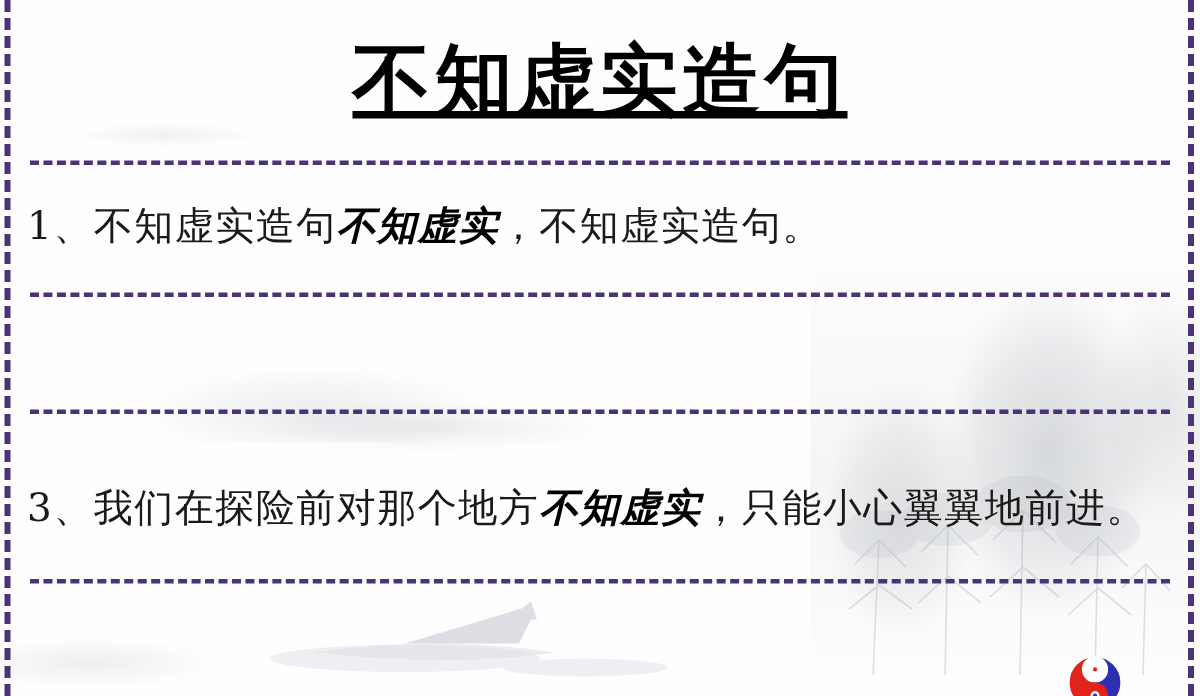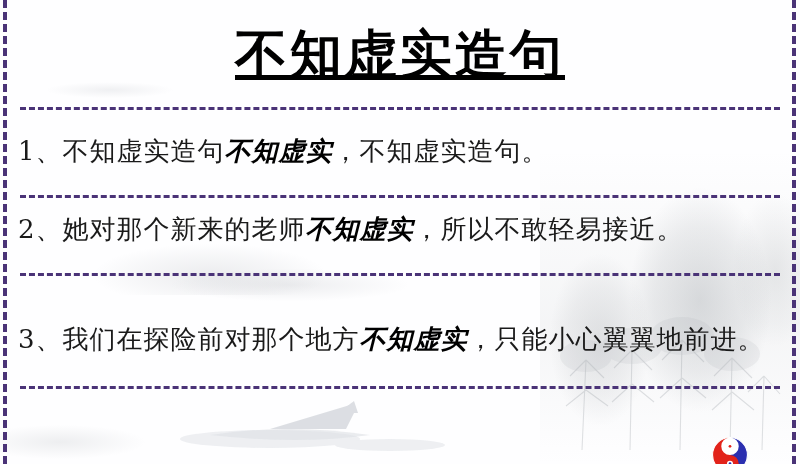--- a/index.html
+++ b/index.html
@@ -218,21 +218,20 @@
 
   <div class="title">不知虚实造句</div>
 
   <div class="sep" style="top:107px;"></div>
   <div class="sep" style="top:195px;"></div>
   <div class="sep" style="top:273px;"></div>
   <div class="sep" style="top:386px;"></div>
 
   <div class="sentence s1"><span>1、</span><span>不知虚实造句</span><span class="kw">不知虚实</span><span>，不知虚实造句。</span></div>
 
-  <div class="sentence s2"><span>2、</span><span>她对那个新来的老师</span><span class="kw">不知虚实</span><span>，所以不敢轻易接近。</span></div>
 
   <div class="sentence s3"><span>3、</span><span>我们在探险前对那个地方</span><span class="kw">不知虚实</span><span>，只能小心翼翼地前进。</span></div>
 
   <div class="logo">
     <svg class="logo-mark" viewBox="0 0 100 100">
       <circle cx="50" cy="50" r="46" fill="#ffffff"></circle>
       <path d="M50 4 A46 46 0 0 1 50 96 A23 23 0 0 1 50 50 A23 23 0 0 0 50 4 Z" fill="#2b2fb0"></path>
       <path d="M50 4 A46 46 0 0 0 50 96 A23 23 0 0 0 50 50 A23 23 0 0 1 50 4 Z" fill="#e2231a"></path>
       <circle cx="50" cy="27" r="8" fill="#ffffff"></circle>
       <circle cx="50" cy="73" r="8" fill="#ffffff"></circle>

